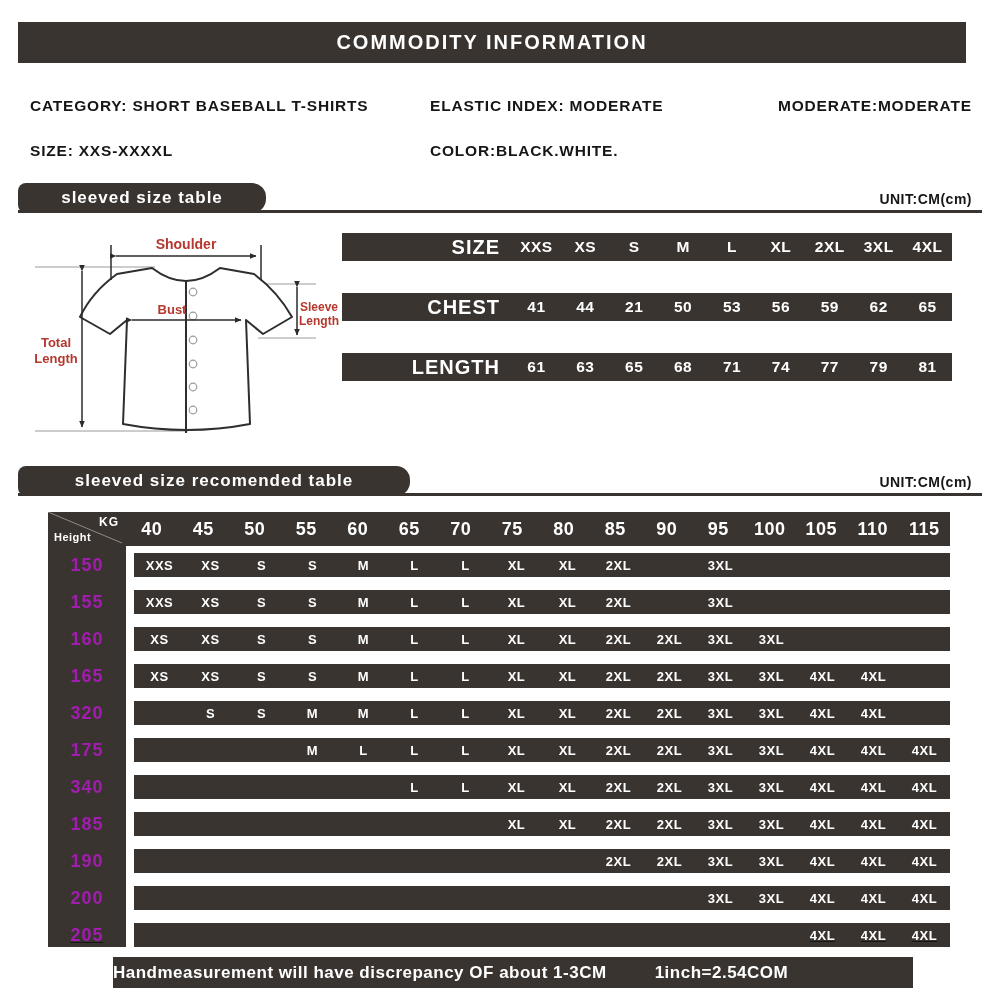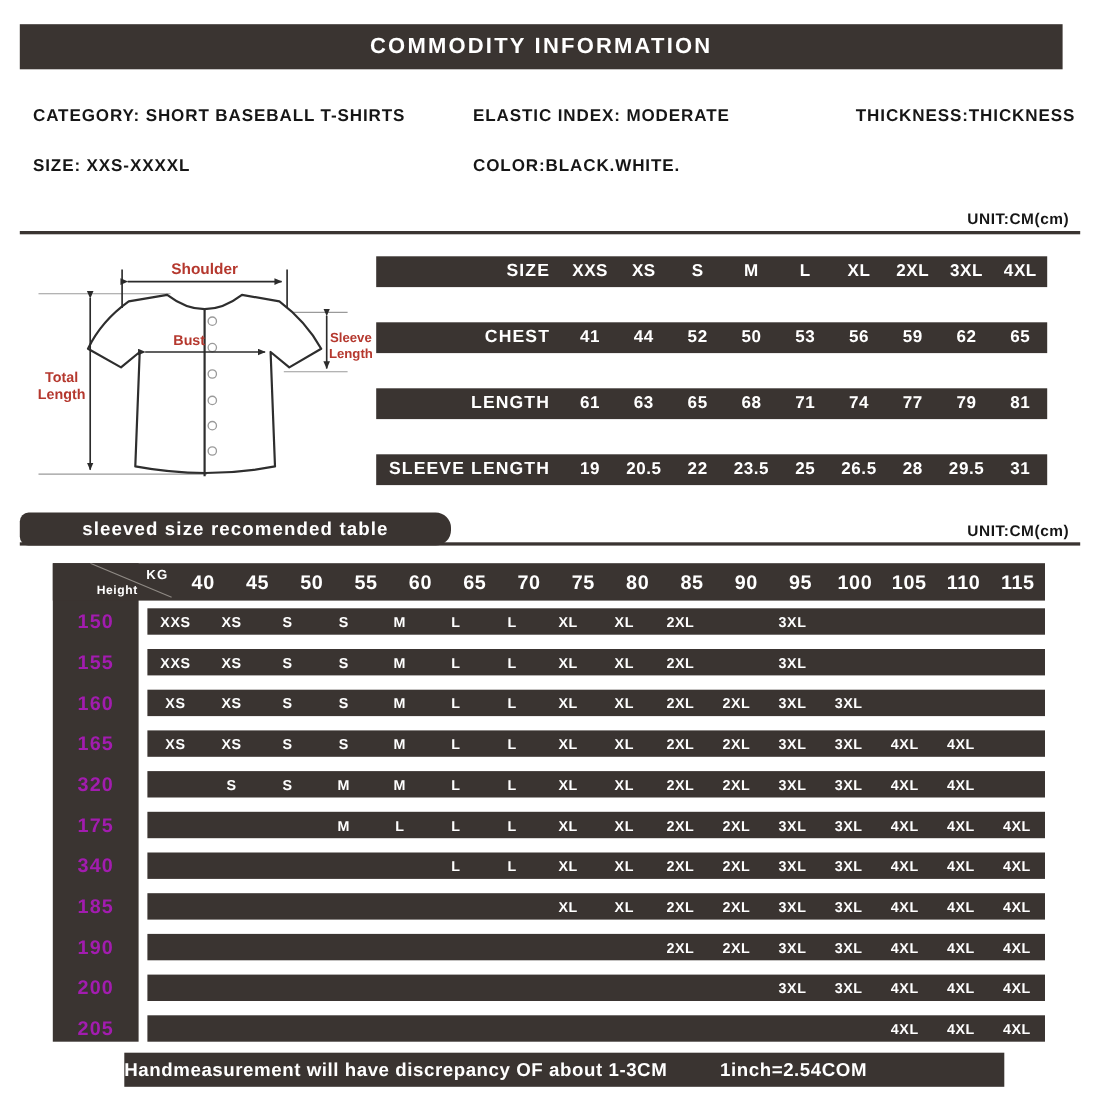--- a/index.html
+++ b/index.html
@@ -22,36 +22,36 @@
     font-size:17px;letter-spacing:1px;}
   .unit{position:absolute;right:10px;bottom:3px;font-weight:bold;font-size:14px;letter-spacing:0.5px;}
 
   
   .diagram{position:absolute;left:20px;top:222px;width:322px;height:240px;}
 
   
   .size-table{position:absolute;left:342px;top:233px;width:610px;}
   .st-row{display:flex;align-items:center;height:28px;margin-bottom:32px;
     background:var(--bar,#3a3431);color:#fff;font-weight:bold;}
-  .st-label{flex:0 0 158px;text-align:right;padding-right:12px;font-size:16px;letter-spacing:1px;white-space:nowrap;}
+  .st-label{flex:0 0 158px;text-align:right;padding-right:12px;font-size:20px;letter-spacing:1px;white-space:nowrap;}
   .st-val{flex:1;text-align:center;font-size:15.5px;letter-spacing:0.5px;}
 
   
   .rec-table{position:absolute;left:48px;top:512px;width:902px;height:435px;}
   .left-strip{position:absolute;left:0;top:0;width:78px;height:435px;background:var(--bar,#3a3431);}
   .rt-header{position:relative;display:flex;height:34px;background:var(--bar,#3a3431);
     color:#fff;margin-bottom:7px;}
-  .rt-corner{flex:0 0 78px;position:relative;margin-left:34px;}
+  .rt-corner{flex:0 0 78px;position:relative;}
   .rt-corner .kg{position:absolute;top:3px;right:7px;font-size:12px;font-weight:bold;letter-spacing:1px;}
   .rt-corner .hlabel{position:absolute;bottom:3px;left:6px;font-size:11px;font-weight:bold;letter-spacing:0.5px;}
   .rt-corner svg{position:absolute;left:0;top:0;}
   .rt-wcell{flex:1;display:flex;align-items:center;justify-content:center;
     font-size:18px;font-weight:bold;letter-spacing:0.5px;}
   .rt-row{position:relative;display:flex;height:24px;margin-bottom:13px;}
-  .rt-row:last-child{margin-bottom:0;}
+  .rt-row:last-child{margin-bottom:0;text-decoration:underline;}
   .rt-height{flex:0 0 78px;display:flex;align-items:center;justify-content:center;
     color:#a21caf;font-weight:bold;font-size:18px;letter-spacing:1px;}
   .rt-vals{flex:1;margin-left:8px;background:var(--bar,#3a3431);display:flex;}
   .rt-cell{flex:1;display:flex;align-items:center;justify-content:center;
     color:#fff;font-weight:bold;font-size:13px;letter-spacing:0.5px;}
 
   
   .footer-banner{position:absolute;left:113px;top:957px;width:800px;height:31px;
     display:flex;align-items:center;justify-content:flex-start;gap:48px;color:#fff;
     font-weight:bold;font-size:17px;letter-spacing:0.5px;}
@@ -62,25 +62,28 @@
 <body>
 
 <div class="page">
 
   <div class="top-banner dark">
     <span>COMMODITY INFORMATION</span>
   </div>
 
   <span class="info" style="left:30px;top:97px">CATEGORY: SHORT BASEBALL T-SHIRTS</span>
   <span class="info" style="left:430px;top:97px">ELASTIC INDEX: MODERATE</span>
-  <span class="info" style="left:778px;top:97px">THICKNESS:THICKNESS</span>
+  <span class="info" style="left:778px;top:97px">MODERATE:MODERATE</span>
   <span class="info" style="left:30px;top:142px">SIZE: XXS-XXXXL</span>
   <span class="info" style="left:430px;top:142px">COLOR:BLACK.WHITE.</span>
 
   <div class="section-head" style="top:183px">
+    <div class="section-tab dark" style="width:248px">
+      <span>sleeved size table</span>
+    </div>
     <span class="unit">UNIT:CM(cm)</span>
   </div>
 
   <svg class="diagram" viewBox="0 0 322 240">
 
     <g stroke="#9a9a9a" stroke-width="1">
       <line x1="15" y1="45" x2="135" y2="45"></line>
       <line x1="15" y1="209" x2="168" y2="209"></line>
       <line x1="235" y1="62" x2="296" y2="62"></line>
       <line x1="238" y1="116" x2="296" y2="116"></line>
@@ -131,52 +134,40 @@
         <span class="st-val">L</span>
         <span class="st-val">XL</span>
         <span class="st-val">2XL</span>
         <span class="st-val">3XL</span>
         <span class="st-val">4XL</span>
       </div>
       <div class="st-row">
         <span class="st-label">CHEST</span>
         <span class="st-val">41</span>
         <span class="st-val">44</span>
-        <span class="st-val">52</span>
+        <span class="st-val">21</span>
         <span class="st-val">50</span>
         <span class="st-val">53</span>
         <span class="st-val">56</span>
         <span class="st-val">59</span>
         <span class="st-val">62</span>
         <span class="st-val">65</span>
       </div>
       <div class="st-row">
         <span class="st-label">LENGTH</span>
         <span class="st-val">61</span>
         <span class="st-val">63</span>
         <span class="st-val">65</span>
         <span class="st-val">68</span>
         <span class="st-val">71</span>
         <span class="st-val">74</span>
         <span class="st-val">77</span>
         <span class="st-val">79</span>
         <span class="st-val">81</span>
       </div>
-      <div class="st-row">
-        <span class="st-label">SLEEVE LENGTH</span>
-        <span class="st-val">19</span>
-        <span class="st-val">20.5</span>
-        <span class="st-val">22</span>
-        <span class="st-val">23.5</span>
-        <span class="st-val">25</span>
-        <span class="st-val">26.5</span>
-        <span class="st-val">28</span>
-        <span class="st-val">29.5</span>
-        <span class="st-val">31</span>
-      </div>
     </div>
 
   <div class="section-head" style="top:466px">
     <div class="section-tab dark" style="width:392px">
       <span>sleeved size recomended table</span>
     </div>
     <span class="unit">UNIT:CM(cm)</span>
   </div>
 
   <div class="rec-table">

